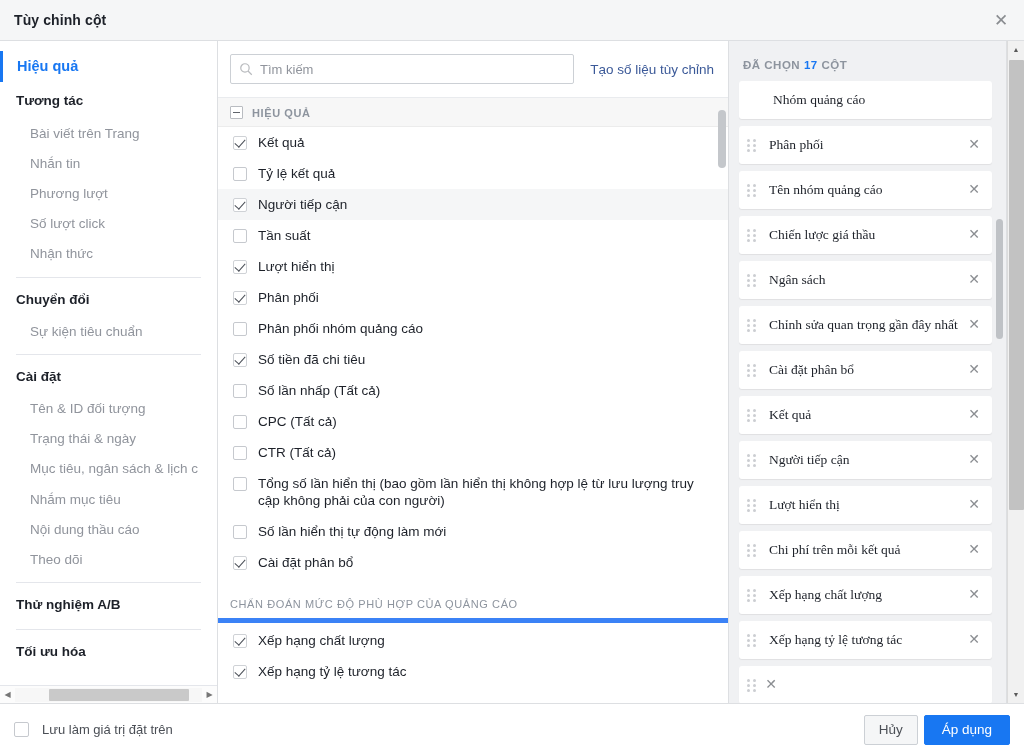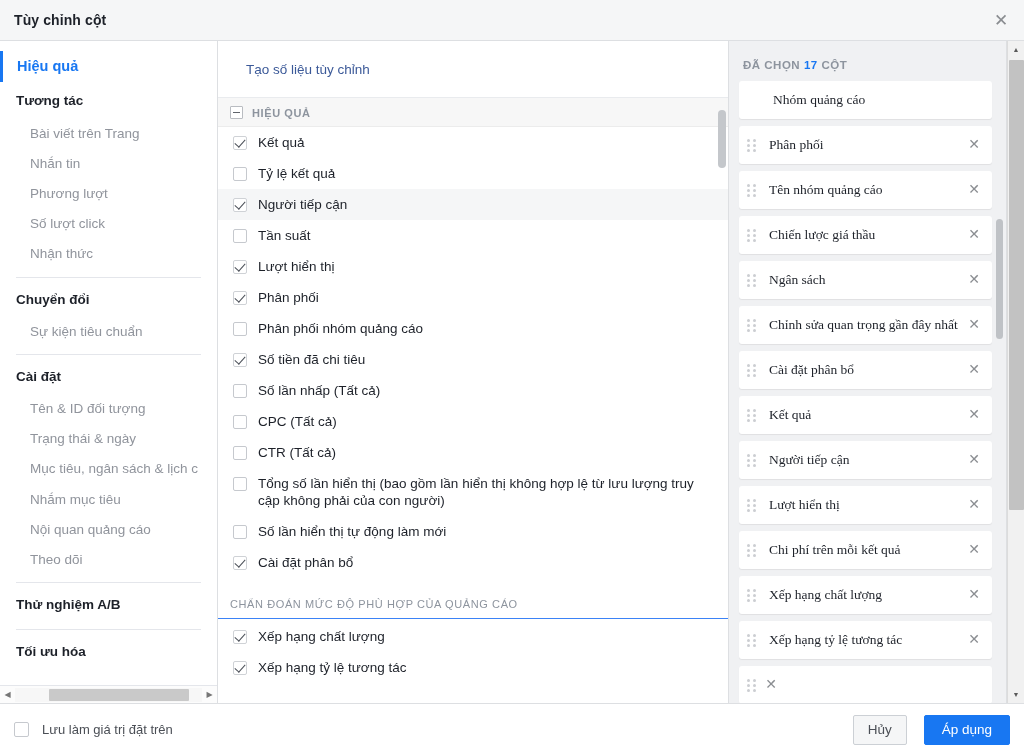--- a/index.html
+++ b/index.html
@@ -97,21 +97,21 @@
   }
   .collapse-box {
     width: 13px; height: 13px; border: 1px solid #b9bcc1; background:#fff;
     display:flex; align-items:center; justify-content:center; cursor:pointer; border-radius:1px;
   }
   .collapse-box::after { content:""; display:block; width:7px; height:1px; background:#60646b; }
   .group-head-label { font-size: 11px; font-weight: bold; color:#8d949e; letter-spacing: .6px; }
 
   .sub-head {
     font-size: 11px; color:#8d949e; letter-spacing:.6px;
-    padding: 20px 12px 8px 12px; border-bottom:1px solid #3b82f6; margin-bottom:2px;
+    padding: 20px 12px 8px 12px; border-bottom:5px solid #3b82f6; margin-bottom:2px;
   }
 
   .opt-row {
     display: flex; align-items: flex-start; gap: 11px;
     padding: 7px 14px 7px 15px; cursor: pointer; min-height: 31px;
   }
   .opt-row.hover { background: #f5f6f7; }
   .cb {
     flex: 0 0 14px; width: 14px; height: 14px; margin-top: 2px;
     border: 1px solid #c6c9ce; border-radius: 2px; background: #fff; position: relative;
@@ -170,21 +170,21 @@
   .os-thumb { position:absolute; left:1px; width:15px; top: 2px; height: 450px; background:#c2c2c2; border-radius:1px; cursor:pointer;}
 
   
   .footer {
     flex: 0 0 52px; height:52px; border-top: 1px solid #dddfe2;
     background:#fff; display:flex; align-items:center; padding: 0 14px 0 14px;
   }
   .foot-left { display:flex; align-items:center; gap: 13px; cursor:pointer; }
   .foot-cb { width: 15px; height:15px; border:1px solid #c6c9ce; border-radius:2px; background:#fff; }
   .foot-label { font-size: 13px; color:#4b4f56; }
-  .foot-right { margin-left:auto; display:flex; align-items:flex-end; gap: 17px; padding-left: 8px; }
+  .foot-right { margin-left:auto; display:flex; align-items:flex-end; gap: 6px; padding-left: 8px; }
   .btn {
     height: 30px; padding: 0 14px; border-radius: 2px; font-size: 13.5px;
     display:flex; align-items:center; justify-content:center; cursor:pointer;
     font-family:"Liberation Sans", sans-serif;
   }
   .btn-cancel { background:#f5f6f7; border:1px solid #ccd0d5; color:#4b4f56; }
   .btn-apply { background:#1877f2; border:1px solid #1877f2; color:#fff; padding: 0 17px; }
 </style>
 </head>
 <body>
@@ -209,38 +209,45 @@
           <div class="side-item sub">Nhận thức</div>
           <div class="side-sep"></div>
           <div class="side-item head">Chuyển đổi</div>
           <div class="side-item sub">Sự kiện tiêu chuẩn</div>
           <div class="side-sep"></div>
           <div class="side-item head">Cài đặt</div>
           <div class="side-item sub">Tên &amp; ID đối tượng</div>
           <div class="side-item sub">Trạng thái &amp; ngày</div>
           <div class="side-item sub">Mục tiêu, ngân sách &amp; lịch c</div>
           <div class="side-item sub">Nhắm mục tiêu</div>
-          <div class="side-item sub">Nội quan quảng cáo</div>
+          <div class="side-item sub">Nội dung thầu cáo</div>
           <div class="side-item sub">Theo dõi</div>
           <div class="side-sep"></div>
           <div class="side-item head">Thử nghiệm A/B</div>
           <div class="side-sep"></div>
           <div class="side-item head">Tối ưu hóa</div>
         </div>
       <div class="h-scroll">
         <div class="h-arrow">◀</div>
         <div class="h-track">
           <div class="h-thumb"></div>
         </div>
         <div class="h-arrow">▶</div>
       </div>
     </div>
 
     <div class="middle">
       <div class="search-row">
+        <div class="search-box">
+          <svg class="search-icon" viewBox="0 0 16 16">
+            <circle cx="6.8" cy="6.8" r="4.8" fill="none" stroke="#7f8governance" style="stroke:#7f8389" stroke-width="1.4"></circle>
+            <line x1="10.3" y1="10.3" x2="14.6" y2="14.6" stroke="#7f8389" stroke-width="1.4"></line>
+          </svg>
+          <input class="search-input" type="text" placeholder="Tìm kiếm" style="">
+        </div>
         <div class="create-link">Tạo số liệu tùy chỉnh</div>
       </div>
 
       <div class="mid-scrollwrap">
         <div class="mid-list" id="mid-list">
             <div class="group-head">
               <div class="collapse-box"></div>
               <div class="group-head-label">HIỆU QUẢ</div>
             </div>
             <div class="opt-row">

